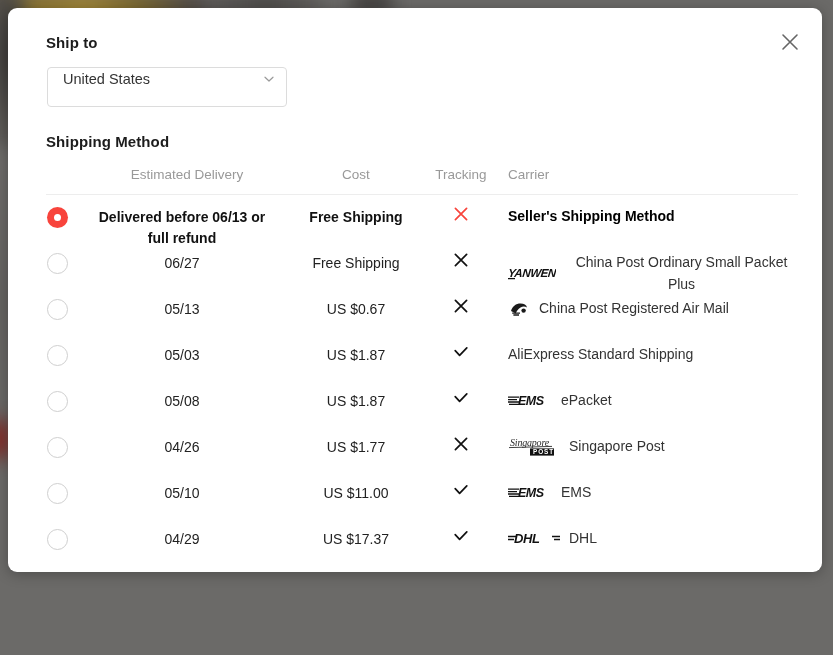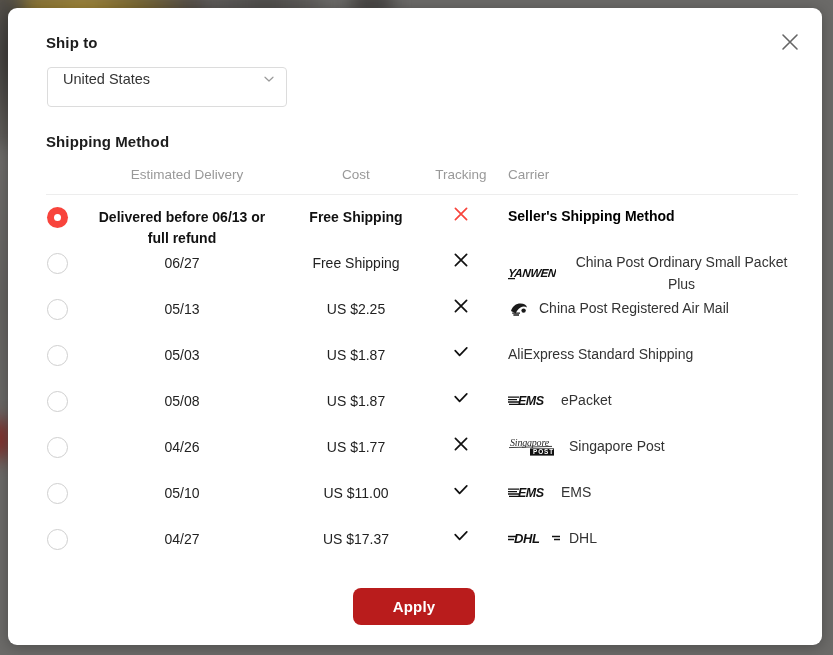--- a/index.html
+++ b/index.html
@@ -48,21 +48,21 @@
     left: -12px; top: 150px; width: 24px; height: 300px;
     background: linear-gradient(180deg,#6e6c6a,#63615f,#6b6a68);
   }
 
   
   #modal {
     position: absolute;
     left: 8px;
     top: 8px;
     width: 814px;
-    height: 637px;
+    height: 564px;
     background: #ffffff;
     border-radius: 9px;
     box-shadow: 0 2px 14px rgba(0,0,0,.28);
     overflow: hidden;
   }
 
   #close-btn {
     position: absolute;
     right: 18px;
     top: 20px;
@@ -276,21 +276,21 @@
                 </svg>
               </span>
               <span class="carrier-name">China Post Ordinary Small Packet Plus</span>
             </div>
           </div>
         </div>
         <div class="row">
           <div class="row-inner">
             <span class="radio"></span>
             <div class="cell est">05/13</div>
-            <div class="cell cost">US $2.25</div>
+            <div class="cell cost">US $0.67</div>
             <div class="cell track"><svg width="18" height="18" viewBox="0 0 18 18" aria-hidden="true">
                 <path d="M3.4 3.4 L14.6 14.6 M14.6 3.4 L3.4 14.6" stroke="#111111" stroke-width="1.7" fill="none" stroke-linecap="round"></path>
               </svg></div>
             <div class="cell carrier">
               <span class="logo">
                 <svg width="22" height="17" viewBox="0 0 22 17">
                   <path d="M3 11 C4.5 6 8 3.5 12.5 3.5 C16 3.5 18.5 5 19 7.5 C17 6 14.5 6.2 12.5 7.5 C10 9 8.6 11.2 7.8 13.5 Z" fill="#1a1a1a"></path>
                   <path d="M4.2 13.2 L12 13.2 M5.4 15 L11 15" stroke="#1a1a1a" stroke-width="1.3"></path>
                   <circle cx="15.6" cy="10.6" r="2.2" fill="#1a1a1a"></circle>
                 </svg>
@@ -367,21 +367,21 @@
                   <text x="10" y="12.4" font-family="Liberation Sans, sans-serif" font-size="12.5" font-weight="bold" font-style="italic" fill="#111" letter-spacing="-0.5">EMS</text>
                 </svg>
               </span>
               <span class="carrier-name">EMS</span>
             </div>
           </div>
         </div>
         <div class="row">
           <div class="row-inner">
             <span class="radio"></span>
-            <div class="cell est">04/27</div>
+            <div class="cell est">04/29</div>
             <div class="cell cost">US $17.37</div>
             <div class="cell track"><svg width="18" height="18" viewBox="0 0 18 18" aria-hidden="true">
                 <path d="M3.2 7.6 L7.6 12.4 L14.8 4.8" stroke="#111111" stroke-width="1.7" fill="none" stroke-linecap="round" stroke-linejoin="round"></path>
               </svg></div>
             <div class="cell carrier">
               <span class="logo">
                 <svg width="52" height="16" viewBox="0 0 52 16">
                   <path d="M0 6.4 L8 6.4 M0 9.4 L6 9.4" stroke="#111" stroke-width="1.5"></path>
                   <text x="6" y="12.6" font-family="Liberation Sans, sans-serif" font-size="13" font-weight="bold" font-style="italic" fill="#111" letter-spacing="-0.4">DHL</text>
                   <path d="M44 6.4 L52 6.4 M46 9.4 L52 9.4" stroke="#111" stroke-width="1.5"></path>

